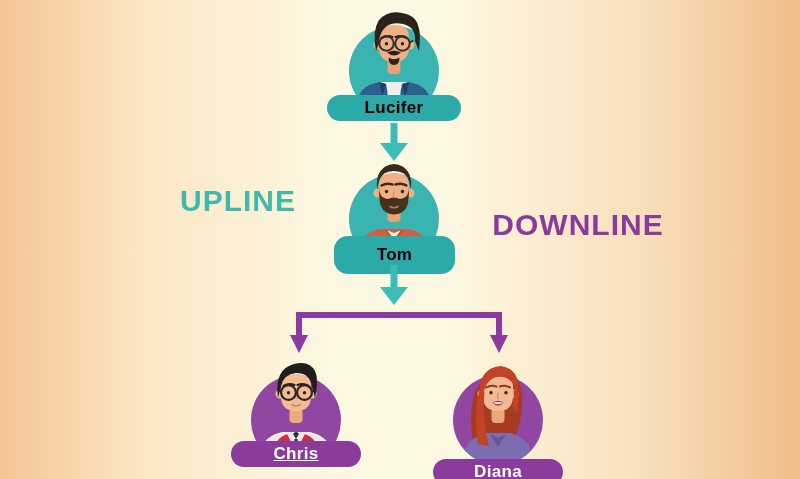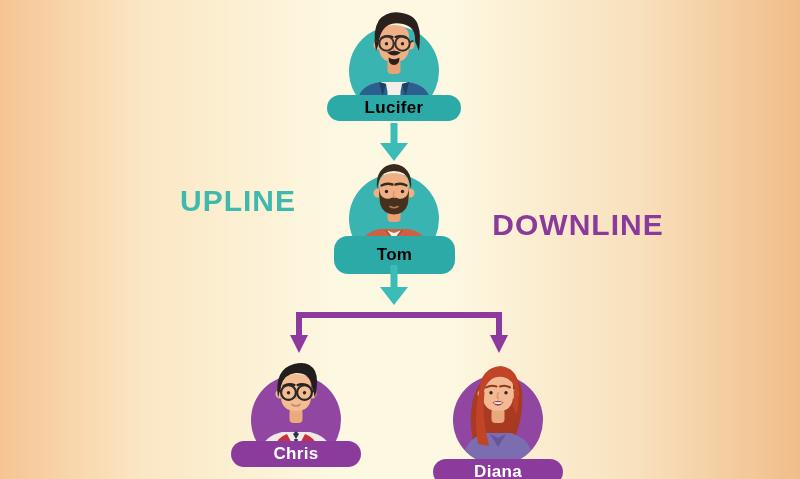--- a/index.html
+++ b/index.html
@@ -143,21 +143,21 @@
     <path d="M42.5 32 q5 -3 11 -1" stroke="#211d1c" stroke-width="2.2" fill="none" stroke-linecap="round"></path>
     <path d="M56.5 31 q6 -2 11 1" stroke="#211d1c" stroke-width="2.2" fill="none" stroke-linecap="round"></path>
     <path d="M55 39 q-1.5 4.5 0.5 5.5" stroke="#d9a06f" stroke-width="1.4" fill="none" stroke-linecap="round"></path>
     <path d="M51 50.5 q4 3 8 0" stroke="#c4876a" stroke-width="1.6" fill="none" stroke-linecap="round"></path>
     <circle cx="47.5" cy="38.5" r="7.4" fill="none" stroke="#2a2624" stroke-width="2.2"></circle>
     <circle cx="63.5" cy="38.5" r="7.4" fill="none" stroke="#2a2624" stroke-width="2.2"></circle>
     <path d="M54.5 38.5 h2 M40.1 37.5 l-3.5 -2 M70.9 37.5 l3.5 -2" stroke="#2a2624" stroke-width="2.2" fill="none"></path>
     <circle cx="47.5" cy="38.8" r="1.7" fill="#2b2522"></circle>
       <circle cx="63.5" cy="38.8" r="1.7" fill="#2b2522"></circle>
   </svg>
-  <div class="pill purple" style="left:231px;top:441px;width:130px;height:26px;">
+  <div class="pill purple" style="left:231px;top:441px;width:130px;height:26px;text-decoration:underline;">
     <span>Chris</span>
   </div>
 
   <svg class="avatar" style="left:443px;top:354px;" width="110" height="114" viewBox="0 0 110 114">
     <defs>
         <clipPath id="diaClip">
           <circle cx="55" cy="66" r="45"></circle>
         </clipPath>
       </defs>
     <circle cx="55" cy="66" r="45" fill="#9147a2"></circle>

